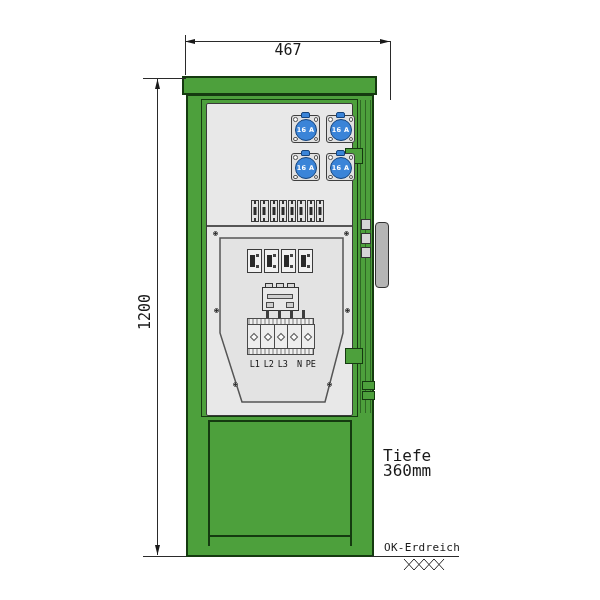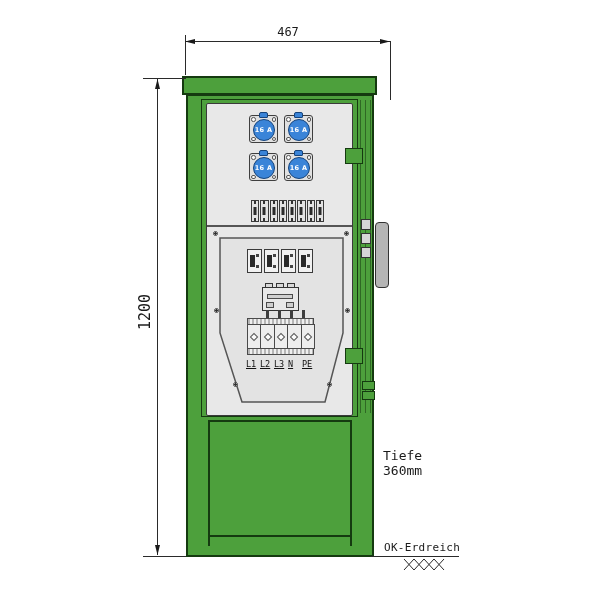--- a/index.html
+++ b/index.html
@@ -15,21 +15,21 @@
   .divider{left:207px;top:225px;width:145px;height:1.5px;background:#555;z-index:4;}
   .seam{width:1px;top:100px;height:313px;background:rgba(18,48,12,.5);z-index:2;}
   .lower-door{left:208px;top:420px;width:144px;height:117px;background:#4da03c;border:2px solid #153a10;z-index:1;}
   .base-tick{width:2px;height:10px;top:536px;background:#153a10;z-index:2;}
   .hinge{left:345px;width:18px;height:16px;background:#4da03c;border:1.5px solid #153a10;z-index:3;}
   .handle{left:375px;top:222px;width:14px;height:66px;background:#b5b5b5;border:1.5px solid #333;border-radius:4px;z-index:3;}
   .latch{left:361px;width:10px;height:11px;background:#d6d6d6;border:1px solid #333;z-index:3;}
   .glatch{left:362px;width:13px;height:9px;background:#4da03c;border:1px solid #153a10;z-index:3;}
 
   
-  .socket{width:29px;height:28px;background:#e1e1e1;border:1.5px solid #3f3f3f;border-radius:3px;z-index:4;}
+  .socket{width:29px;height:28px;background:#e1e1e1;border:1.5px solid #3f3f3f;border-radius:3px;z-index:4;margin-left:42px;}
   .screw{position:absolute;width:4.5px;height:4.5px;border:1px solid #555;border-radius:50%;background:#fafafa;box-sizing:border-box;}
   .screw.tl{left:1px;top:1px}.screw.tr{right:1px;top:1px}
   .screw.bl{left:1px;bottom:1px}.screw.br{right:1px;bottom:1px}
   .socket-tab{position:absolute;left:9px;top:-4px;width:9px;height:6px;background:#3a84d8;border:1px solid #16447c;border-radius:2px 2px 1px 1px;box-sizing:border-box;}
   .socket-circle{position:absolute;left:2.5px;top:3px;width:22px;height:22px;border-radius:50%;background:#3a84d8;border:1.5px solid #16447c;box-sizing:border-box;display:flex;align-items:center;justify-content:center;}
   .socket-label{color:#fff;font:bold 6.5px "DejaVu Sans",sans-serif;letter-spacing:.3px;white-space:nowrap;}
 
   
   .breaker-row{left:251px;top:200px;width:73px;height:22px;display:flex;gap:1px;z-index:4;}
   .breaker{flex:1;background-color:#e3e3e3;border:1px solid #3a3a3a;position:relative;box-sizing:border-box;
@@ -51,31 +51,31 @@
   .pin{width:3px;height:9px;background:#3d3d3d;top:310px;z-index:4;}
 
   .term{left:247px;top:318px;width:67px;height:39px;z-index:4;}
   .term-strip{position:absolute;left:0;width:100%;height:7px;border:1px solid #4a4a4a;box-sizing:border-box;
               background:repeating-linear-gradient(90deg,#b5b5b5 0 2px,#efefef 2px 4px);}
   .term-strip.top{top:0}.term-strip.bottom{top:30px}
   .term-cells{position:absolute;left:0;top:6px;width:100%;height:25px;display:flex;}
   .term-cell{flex:1;border:1px solid #4a4a4a;margin-right:-1px;background:#ededed;display:flex;align-items:center;justify-content:center;box-sizing:border-box;}
   .term-diamond{width:6px;height:6px;border:1px solid #555;background:#fbfbfb;transform:rotate(45deg);box-sizing:border-box;}
   .term-labels{left:246px;top:359px;width:70px;display:flex;z-index:4;}
-  .term-label{flex:1;text-align:left;font-size:8.5px;color:#111;text-decoration:underline;}
+  .term-label{flex:1;text-align:right;font-size:8.5px;color:#111;}
 
   .wscrew{width:5px;height:5px;border:1px solid #4a4a4a;border-radius:50%;z-index:4;
           background:radial-gradient(circle,#333 0,#333 1px,#f6f6f6 1.1px);}
 
   
   .overlay{position:absolute;left:0;top:0;z-index:10;pointer-events:none;}
   .dim-text{color:#1a1a1a;z-index:11;}
-  .t-467{left:262px;top:25px;width:52px;text-align:center;font-size:12px;}
+  .t-467{left:262px;top:41px;width:52px;text-align:center;font-size:15px;}
   .t-1200{left:114px;top:304px;width:60px;height:16px;text-align:center;font-size:15px;transform:rotate(-90deg);}
-  .t-depth{left:383px;top:448px;font-size:13px;line-height:15px;}
+  .t-depth{left:383px;top:448px;font-size:16px;line-height:15px;}
   .t-ground{left:384px;top:541px;font-size:11px;letter-spacing:.3px;}
 </style>
 </head>
 <body>
 
 <div id="canvas">
 
   <div class="abs body"></div>
   <div class="abs cap"></div>
   <div class="abs door"></div>

